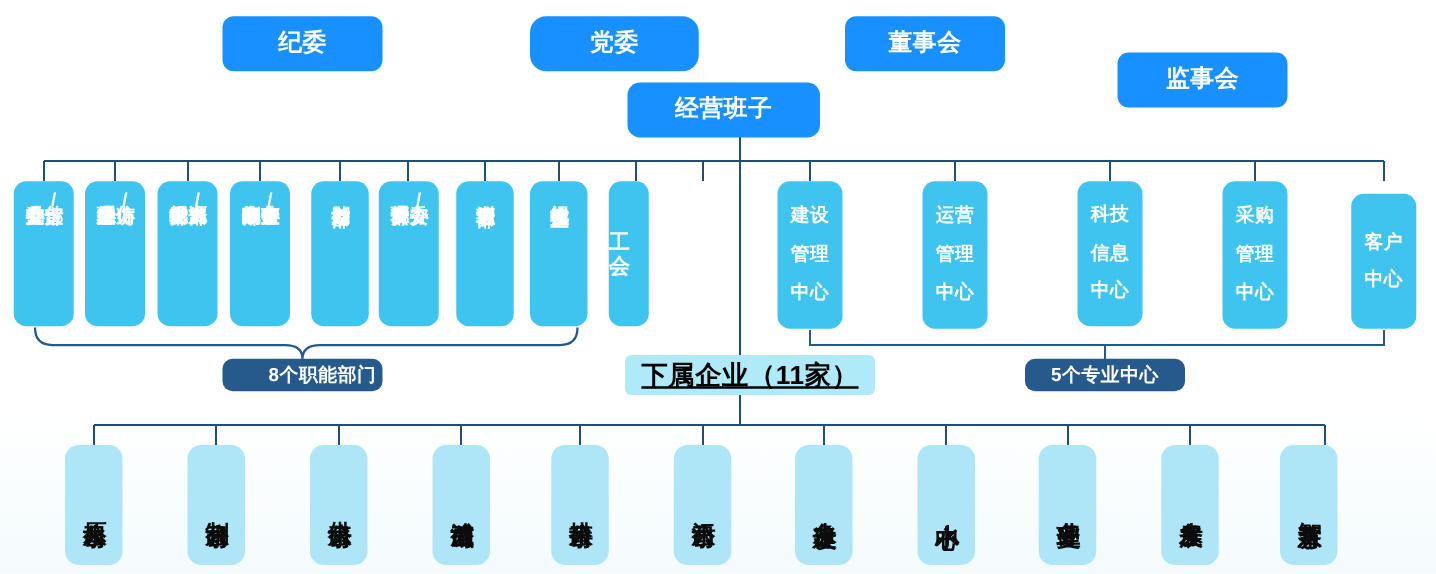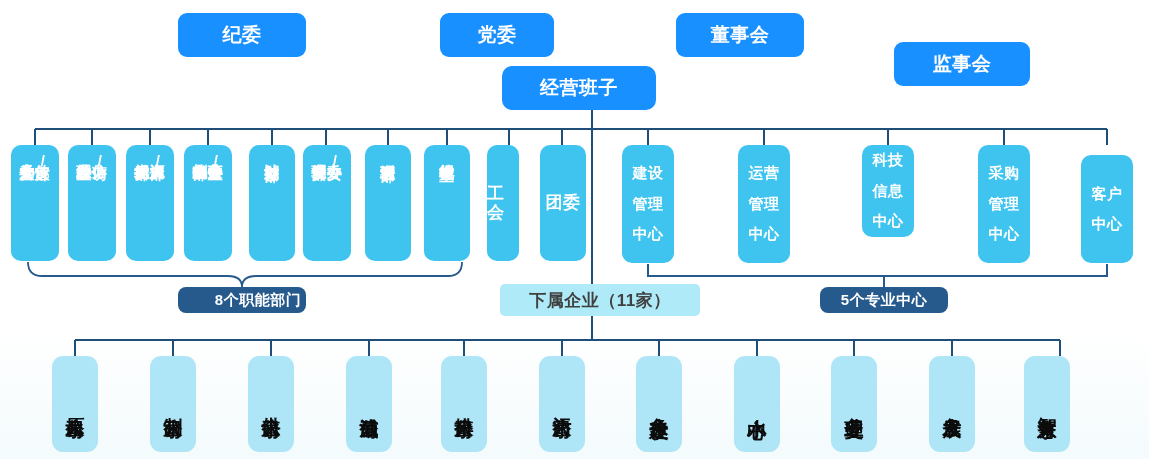--- a/index.html
+++ b/index.html
@@ -99,25 +99,26 @@
   }
   .pill-dark{
     background:#26598c;
     color:#ffffff;
     font-size:15px;
     height:26px;
     letter-spacing:.5px;
   }
   .pill-cyan{
     background:#aeeaf7;
-    color:#404040;
-    font-size:17px;
+    color:#000000;
+    font-size:21px;
     height:32px;
     border-radius:5px;
     letter-spacing:.5px;
+    text-decoration:underline;
   }
 
   
   .sub{
     position:absolute;z-index:3;
     box-sizing:border-box;
     display:flex;align-items:center;justify-content:center;
     background:#aee6f7;
     border-radius:11px;
     color:#111111;
@@ -190,21 +191,21 @@
       <line x1="757" y1="340" x2="757" y2="356"></line>
       <line x1="854" y1="340" x2="854" y2="356"></line>
       <line x1="952" y1="340" x2="952" y2="356"></line>
       <line x1="1060" y1="340" x2="1060" y2="356"></line>
     </g>
   </svg>
 
   <div class="node gov" style="left:178px;top:13px;width:128px;">
     <span>纪委</span>
   </div>
-  <div class="node gov" style="left:440px;top:13px;width:114px;">
+  <div class="node gov" style="left:424px;top:13px;width:135px;border-radius:13px;">
     <span>党委</span>
   </div>
   <div class="node gov" style="left:656px;top:13px;width:128px;margin-left:20px;">
     <span>董事会</span>
   </div>
   <div class="node gov" style="left:894px;top:13px;width:136px;margin-top:29px;">
     <span>监事会</span>
   </div>
 
   <div class="node exec" style="left:502px;top:66px;width:154px;">
@@ -244,35 +245,32 @@
     <span class="vsingle">培训管理部</span>
   </div>
 
   <div class="node dept vbox" style="left:424px;top:145px;width:46px;height:116px;">
     <span class="vsingle">纪律检查室</span>
   </div>
 
   <div class="node dept hbox" style="left:487px;top:145px;width:32px;height:116px;">
     <span>工会</span>
   </div>
-  <div class="node dept hbox" style="left:540px;top:145px;width:46px;height:116px;">
-    <span>团委</span>
-  </div>
 
   <div class="node dept center" style="left:622px;top:145px;width:52px;height:118px;">
     <span>建设</span>
     <span>管理</span>
     <span>中心</span>
   </div>
   <div class="node dept center" style="left:738px;top:145px;width:52px;height:118px;">
     <span>运营</span>
     <span>管理</span>
     <span>中心</span>
   </div>
-  <div class="node dept center" style="left:862px;top:145px;width:52px;height:92px;">
+  <div class="node dept center" style="left:862px;top:145px;width:52px;height:116px;">
     <span>科技</span>
     <span>信息</span>
     <span>中心</span>
   </div>
   <div class="node dept center" style="left:978px;top:145px;width:52px;height:118px;">
     <span>采购</span>
     <span>管理</span>
     <span>中心</span>
   </div>
   <div class="node dept center" style="left:1081px;top:155px;width:52px;height:108px;">

